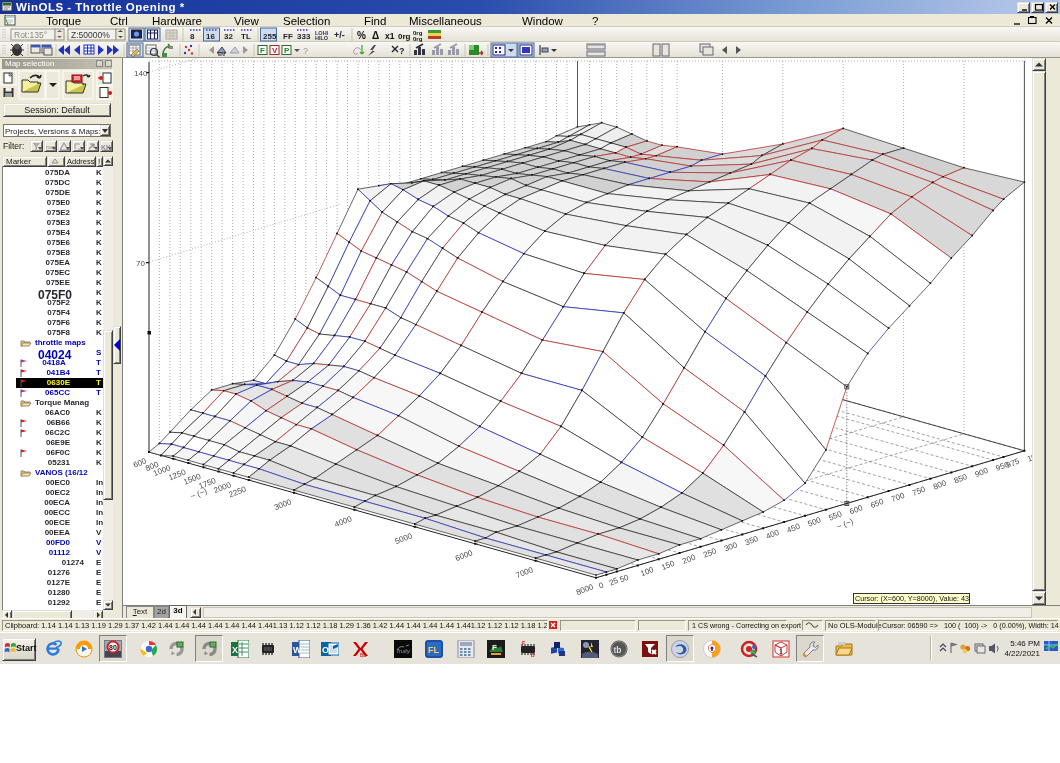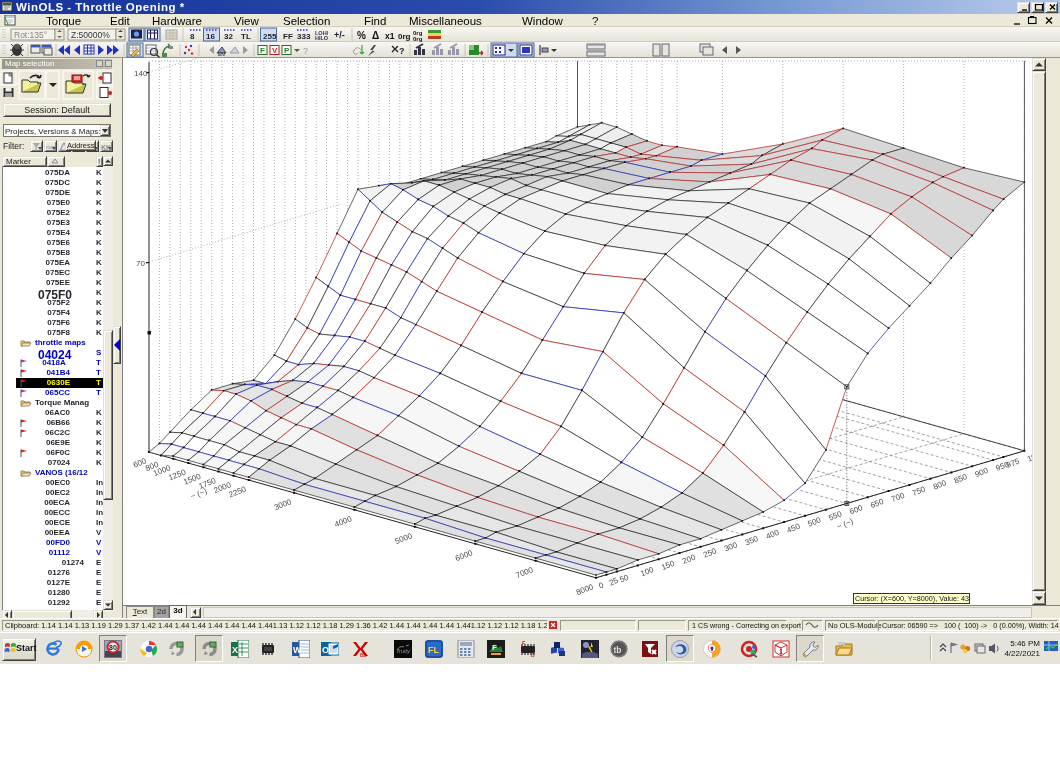--- a/index.html
+++ b/index.html
@@ -24,21 +24,21 @@
       <path d="M31 1.5l5 5M36 1.5l-5 5" stroke="#000" stroke-width="1.3"></path>
     </svg>
     <div class="abs face" style="left:0;top:14px;width:1060px;height:13px;border-bottom:1px solid #d0cdbf"></div>
     <svg class="abs" style="left:4px;top:15px" width="12" height="11" viewBox="0 0 12 11">
       <rect x="1" y="0" width="10" height="10" fill="#fff" stroke="#444"></rect>
       <rect x="2" y="1" width="8" height="2" fill="#bcd"></rect>
       <path d="M3 5h6M3 7h6M3 9h4" stroke="#999" stroke-width="0.7"></path>
       <path d="M1 2l3 8" stroke="#2a2" stroke-width="1"></path>
     </svg>
     <div class="abs" style="left:46px;top:15px;font-size:11.5px;color:#000">Torque</div>
-    <div class="abs" style="left:110px;top:15px;font-size:11.5px;color:#000">Edit</div>
+    <div class="abs" style="left:110px;top:15px;font-size:11.5px;color:#000">Ctrl</div>
     <div class="abs" style="left:152px;top:15px;font-size:11.5px;color:#000">Hardware</div>
     <div class="abs" style="left:234px;top:15px;font-size:11.5px;color:#000">View</div>
     <div class="abs" style="left:283px;top:15px;font-size:11.5px;color:#000">Selection</div>
     <div class="abs" style="left:364px;top:15px;font-size:11.5px;color:#000">Find</div>
     <div class="abs" style="left:409px;top:15px;font-size:11.5px;color:#000">Miscellaneous</div>
     <div class="abs" style="left:522px;top:15px;font-size:11.5px;color:#000">Window</div>
     <div class="abs" style="left:592px;top:15px;font-size:11.5px;color:#000">?</div>
     <svg class="abs" style="left:1012px;top:16px" width="44" height="10" viewBox="0 0 44 10">
       <path d="M2 8h6" stroke="#000" stroke-width="1.3"></path>
       <rect x="16.5" y="1.5" width="7.5" height="6" fill="none" stroke="#000" stroke-width="1.1"></rect>
@@ -275,21 +275,21 @@
       <text x="0" y="8.5" font-size="7" font-weight="bold" fill="#889">KK</text>
     </svg>
     <svg class="abs" style="left:108px;top:147px" width="5" height="4" viewBox="0 0 5 4">
       <path d="M0 0l2 3 2-3z" fill="#555"></path>
     </svg>
     <div class="abs face out2" style="left:2px;top:156px;width:45px;height:11px;font-size:8px;color:#222;padding-left:3px;line-height:10px">Marker</div>
     <div class="abs face out2" style="left:47px;top:156px;width:18px;height:11px"></div>
     <svg class="abs" style="left:51px;top:158px" width="8" height="6" viewBox="0 0 8 6">
       <path d="M1 5h6l-3-4z" fill="none" stroke="#888"></path>
     </svg>
-    <div class="abs face out2" style="left:65px;top:140px;width:31px;height:11px;font-size:7.5px;color:#222;padding-left:1px;line-height:10px;overflow:hidden">Address</div>
+    <div class="abs face out2" style="left:65px;top:156px;width:31px;height:11px;font-size:7.5px;color:#222;padding-left:1px;line-height:10px;overflow:hidden">Address</div>
     <div class="abs face out2" style="left:96px;top:156px;width:7px;height:11px;font-size:8px;color:#222;padding-left:1px;line-height:10px">!</div>
     <div class="abs" style="left:2px;top:167px;width:101px;height:443px;background:#fff;border-left:1px solid #808080"></div>
     <div class="abs" style="left:38px;top:168px;width:32px;font-size:8px;font-weight:bold;color:#26262e;text-align:right">075DA</div>
     <div class="abs" style="left:96px;top:168px;font-size:8px;font-weight:bold;color:#26262e">K</div>
     <div class="abs" style="left:38px;top:178px;width:32px;font-size:8px;font-weight:bold;color:#26262e;text-align:right">075DC</div>
     <div class="abs" style="left:96px;top:178px;font-size:8px;font-weight:bold;color:#26262e">K</div>
     <div class="abs" style="left:38px;top:188px;width:32px;font-size:8px;font-weight:bold;color:#26262e;text-align:right">075DE</div>
     <div class="abs" style="left:96px;top:188px;font-size:8px;font-weight:bold;color:#26262e">K</div>
     <div class="abs" style="left:38px;top:198px;width:32px;font-size:8px;font-weight:bold;color:#26262e;text-align:right">075E0</div>
     <div class="abs" style="left:96px;top:198px;font-size:8px;font-weight:bold;color:#26262e">K</div>
@@ -371,21 +371,21 @@
     <div class="abs" style="left:38px;top:428px;width:32px;font-size:8px;font-weight:bold;color:#26262e;text-align:right">06C2C</div>
     <div class="abs" style="left:96px;top:428px;font-size:8px;font-weight:bold;color:#26262e">K</div>
     <div class="abs" style="left:38px;top:438px;width:32px;font-size:8px;font-weight:bold;color:#26262e;text-align:right">06E9E</div>
     <div class="abs" style="left:96px;top:438px;font-size:8px;font-weight:bold;color:#26262e">K</div>
     <svg class="abs" style="left:19px;top:448px" width="10" height="10" viewBox="0 0 10 10">
       <path d="M2 9V1.5" stroke="#555"></path>
       <path d="M2 1.5l6 1.5-6 1.5z" fill="#c22"></path>
     </svg>
     <div class="abs" style="left:38px;top:448px;width:32px;font-size:8px;font-weight:bold;color:#26262e;text-align:right">06F0C</div>
     <div class="abs" style="left:96px;top:448px;font-size:8px;font-weight:bold;color:#26262e">K</div>
-    <div class="abs" style="left:38px;top:458px;width:32px;font-size:8px;font-weight:bold;color:#26262e;text-align:right">07024</div>
+    <div class="abs" style="left:38px;top:458px;width:32px;font-size:8px;font-weight:bold;color:#26262e;text-align:right">05231</div>
     <div class="abs" style="left:96px;top:458px;font-size:8px;font-weight:bold;color:#26262e">K</div>
     <svg class="abs" style="left:20px;top:468px" width="12" height="10" viewBox="0 0 12 10">
       <path d="M1 8V3h3l1 1h5v1H4L3 8z" fill="#e8c84a" stroke="#987"></path>
       <path d="M1 8l2-3h8l-2 3z" fill="#f8e89a" stroke="#987"></path>
     </svg>
     <div class="abs" style="left:35px;top:468px;font-size:8px;font-weight:bold;color:#0000bb;white-space:nowrap">VANOS (16/12</div>
     <div class="abs" style="left:38px;top:478px;width:32px;font-size:8px;font-weight:bold;color:#26262e;text-align:right">00EC0</div>
     <div class="abs" style="left:96px;top:478px;font-size:8px;font-weight:bold;color:#26262e">In</div>
     <div class="abs" style="left:38px;top:488px;width:32px;font-size:8px;font-weight:bold;color:#26262e;text-align:right">00EC2</div>
     <div class="abs" style="left:96px;top:488px;font-size:8px;font-weight:bold;color:#26262e">In</div>

